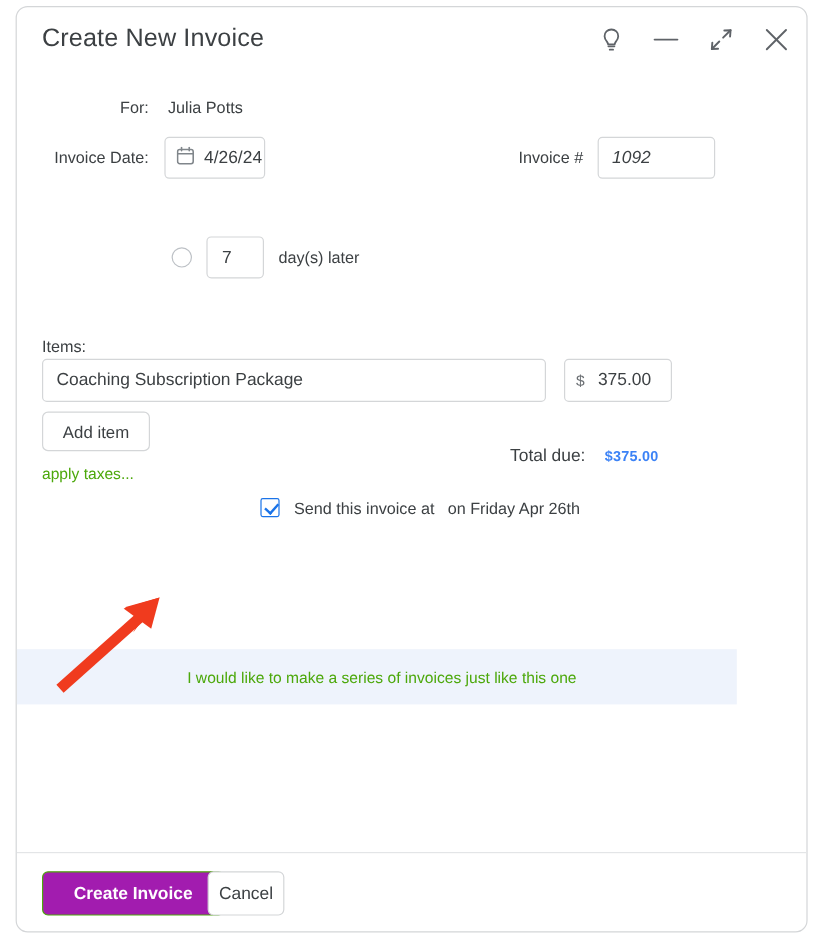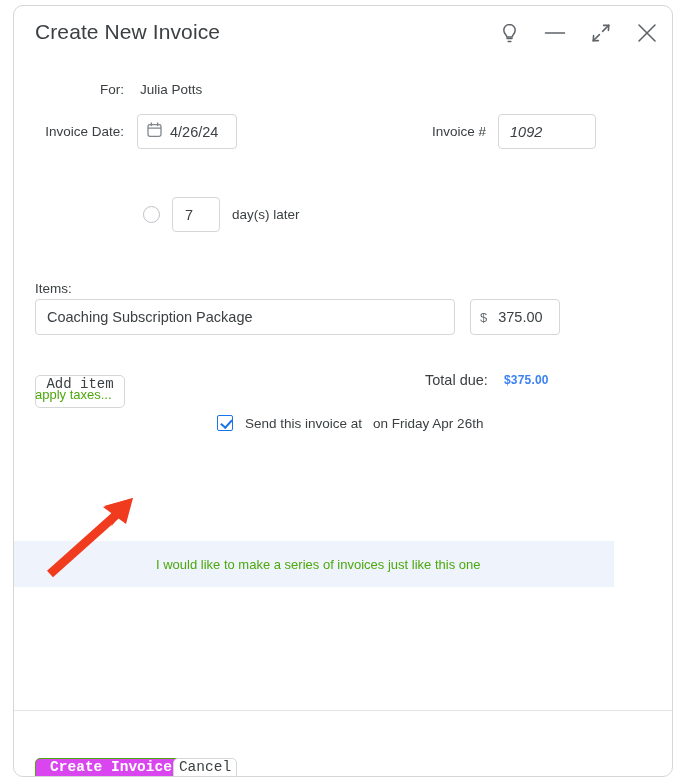--- a/index.html
+++ b/index.html
@@ -84,21 +84,21 @@
     box-sizing: border-box;
     border: 1px solid #d4d6d8;
     border-radius: 4px;
     background: #fff;
     display: flex;
     align-items: center;
     font-size: 14.5px;
     color: #3c4043;
   }
   .field.date {
-    width: 100px;
+    width: 84px;
     height: 35px;
     padding-left: 9px;
     gap: 8px;
   }
   .field.invnum {
     width: 98px;
     height: 35px;
     padding-left: 11px;
     font-style: italic;
   }
@@ -172,25 +172,25 @@
   }
 
   
   .btn {
     box-sizing: border-box;
     border: 1px solid #d4d6d8;
     border-radius: 5px;
     background: #fff;
     color: #3c4043;
     font-size: 14.5px;
-    font-family: Liberation Mono, monospace;
-    display: flex;
+    font-family: Liberation Sans, sans-serif;
+    display: flex;
+    align-items: center;
     justify-content: center;
     cursor: pointer;
-    margin-top: 32px;
   }
   .btn.additem { width: 90px; height: 33px; font-size: 14px; }
 
   .link-green {
     color: #4ca80b;
     font-size: 13px;
     cursor: pointer;
   }
 
   .total-label { font-size: 14.5px; color: #3c4043; }
@@ -219,21 +219,21 @@
     position: relative;
     height: 67px;
     border-top: 1px solid #e3e5e7;
   }
   .btn.primary {
     position: absolute;
     left: 21px;
     top: 15px;
     width: 152px;
     height: 37px;
-    background: #d946ef;
+    background: #a21caf;
     border-color: #4ca80b;
     color: #fff;
     font-weight: bold;
     font-size: 14.5px;
     border-radius: 5px;
   }
   .btn.cancel {
     position: absolute;
     left: 159px;
     top: 15px;

